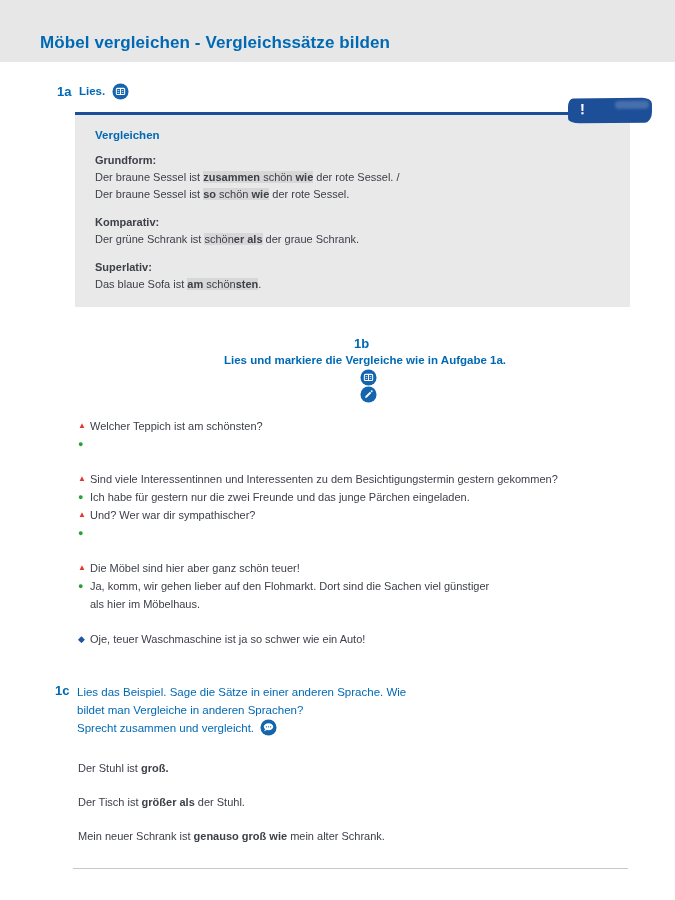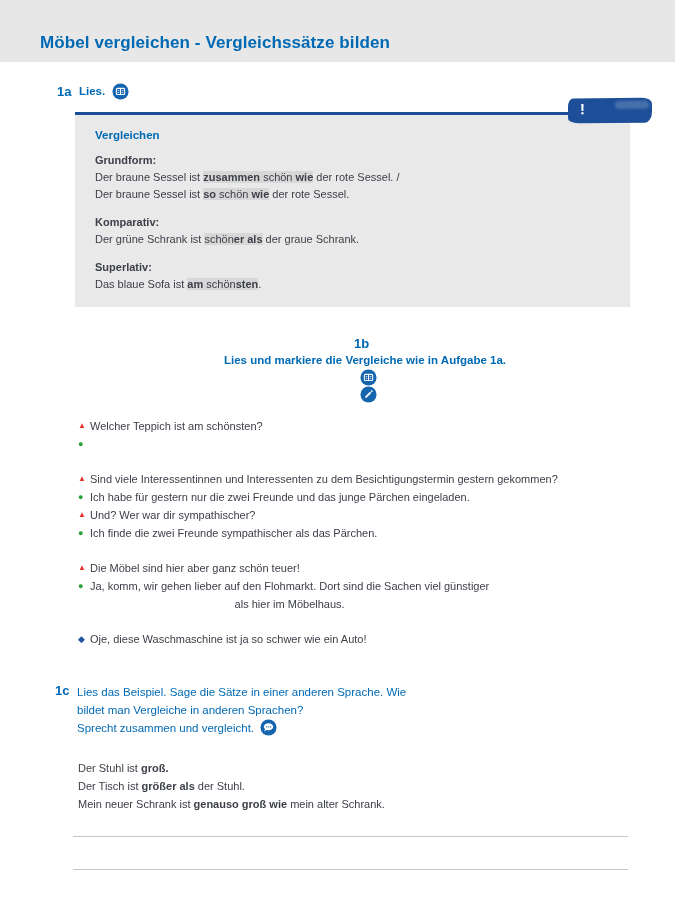--- a/index.html
+++ b/index.html
@@ -60,28 +60,28 @@
   #task-1b-header{margin:29px 0 0 55px;flex-direction:column;}
 
   .dialog-block{margin:14px 0 0 78px;}
   .dialog-group{margin-bottom:17px;}
   .dialog-group:last-child{margin-bottom:0;}
   .dialog-line{display:flex;font-size:11px;line-height:18px;}
   .marker{width:12px;flex:none;line-height:18px;}
   .marker.triangle{color:var(--bullet-red);font-size:8px;}
   .marker.dot{color:var(--bullet-green);font-size:9px;}
   .marker.diamond{color:var(--bullet-blue);font-size:9px;}
-  .dtext{white-space:pre-line;text-align:center;}
+  .dtext{white-space:pre-line;}
 
   #task-1c-header{margin:35px 0 0 55px;align-items:flex-start;}
   .instr-multi > div{color:var(--heading-blue);font-weight:normal;font-size:11.5px;line-height:18px;}
   .instr-multi .icon-circle{margin-left:6px;vertical-align:-4px;}
 
   .example-block{margin:22px 0 0 78px;}
-  .example-block .rich-line{line-height:18px;}
+  .example-block .rich-line{line-height:18px;margin-top:16px;}
 
   .writing-lines{margin:23px 0 0 73px;width:555px;}
   .writing-line{height:0;border-top:1.4px solid var(--writing-line-gray);}
   .writing-line + .writing-line{margin-top:32px;}
 </style>
 </head>
 <body>
 
 <div class="band">
   <span class="page-title">Möbel vergleichen - Vergleichssätze bilden</span>
@@ -169,38 +169,37 @@
       <div class="dialog-line">
         <span class="marker dot">●</span>
         <span class="dtext">Ich habe für gestern nur die zwei Freunde und das junge Pärchen eingeladen.</span>
       </div>
       <div class="dialog-line">
         <span class="marker triangle">▲</span>
         <span class="dtext">Und? Wer war dir sympathischer?</span>
       </div>
       <div class="dialog-line">
         <span class="marker dot">●</span>
-        <span class="dtext">Ich finde die zwei Freunde sympathischer als das Pärchen.</span>
       </div>
     </div>
     <div class="dialog-group">
       <div class="dialog-line">
         <span class="marker triangle">▲</span>
         <span class="dtext">Die Möbel sind hier aber ganz schön teuer!</span>
       </div>
       <div class="dialog-line">
         <span class="marker dot">●</span>
         <span class="dtext">Ja, komm, wir gehen lieber auf den Flohmarkt. Dort sind die Sachen viel günstiger
 als hier im Möbelhaus.</span>
       </div>
     </div>
     <div class="dialog-group">
       <div class="dialog-line">
         <span class="marker diamond">◆</span>
-        <span class="dtext">Oje, diese Waschmaschine ist ja so schwer wie ein Auto!</span>
+        <span class="dtext">Oje, teuer Waschmaschine ist ja so schwer wie ein Auto!</span>
       </div>
     </div>
   </div>
 
 <div class="task-header" id="task-1c-header">
   <span class="task-num">1c</span>
   <div class="instr-multi">
     <div>Lies das Beispiel. Sage die Sätze in einer anderen Sprache. Wie</div>
     <div>bildet man Vergleiche in anderen Sprachen?</div>
     <div>

